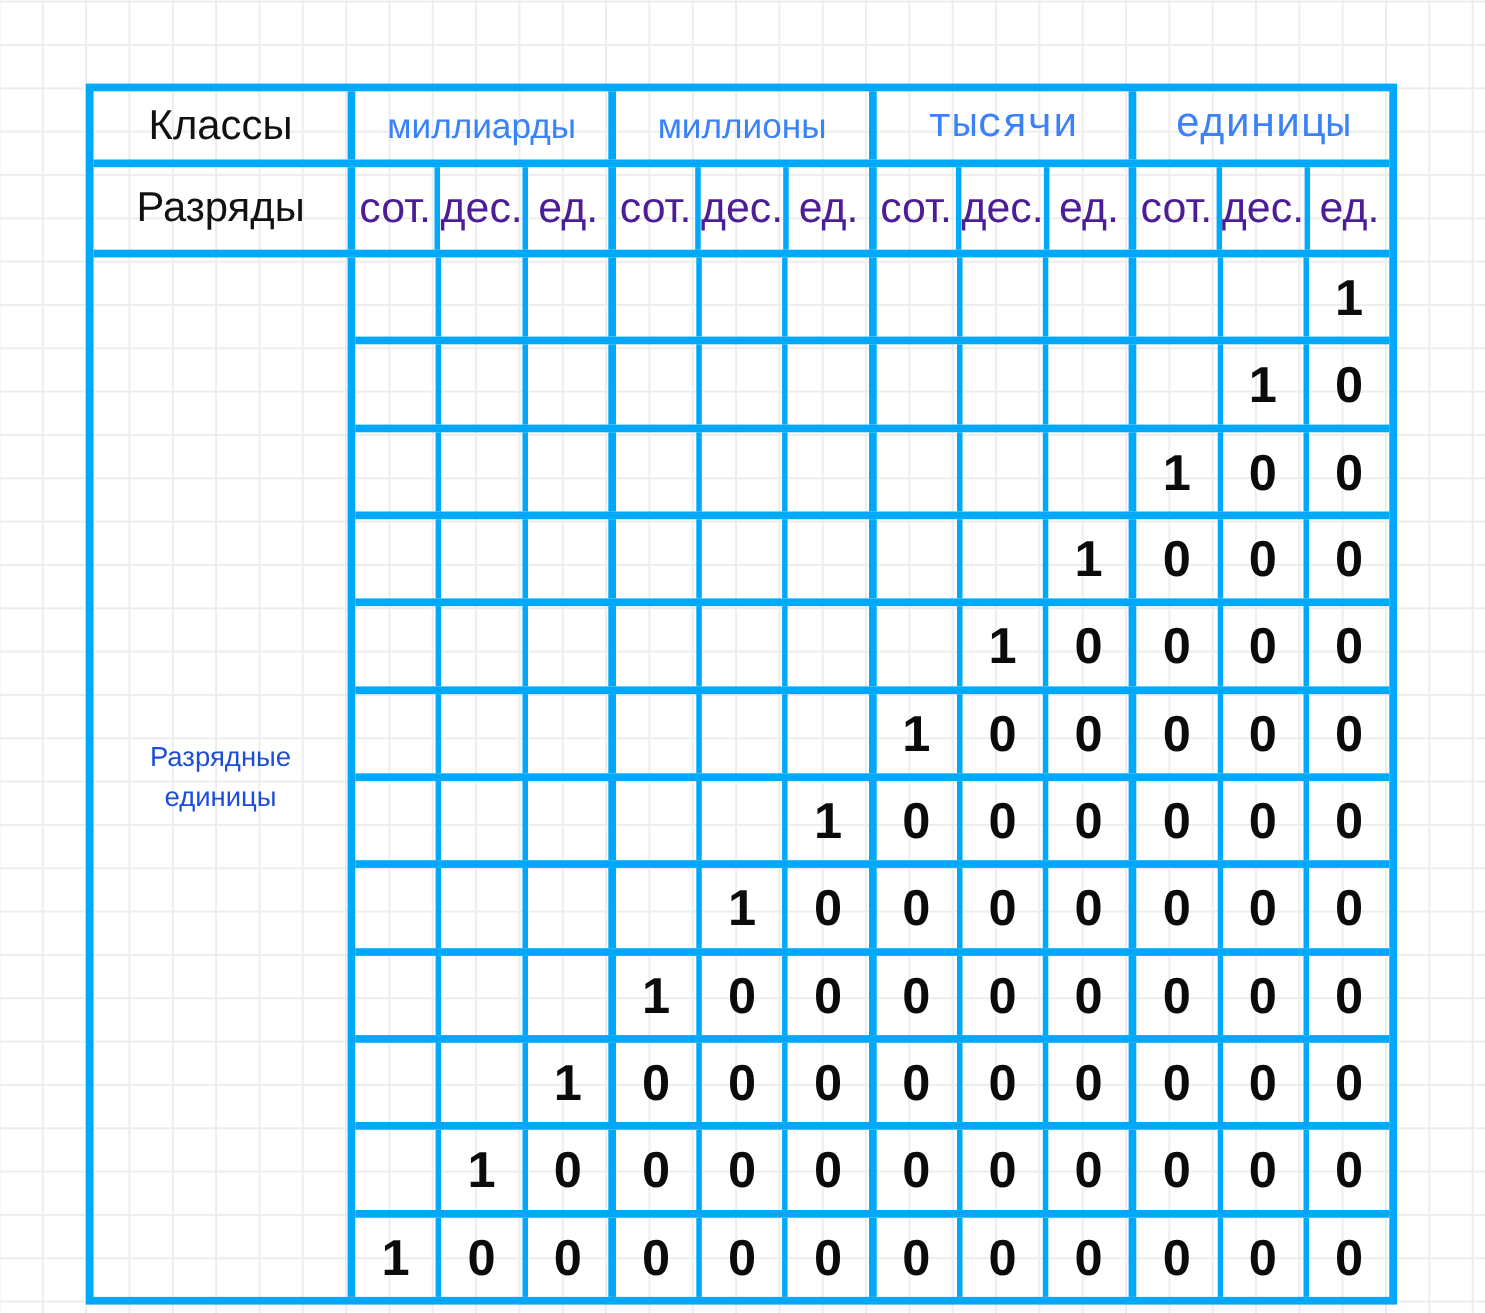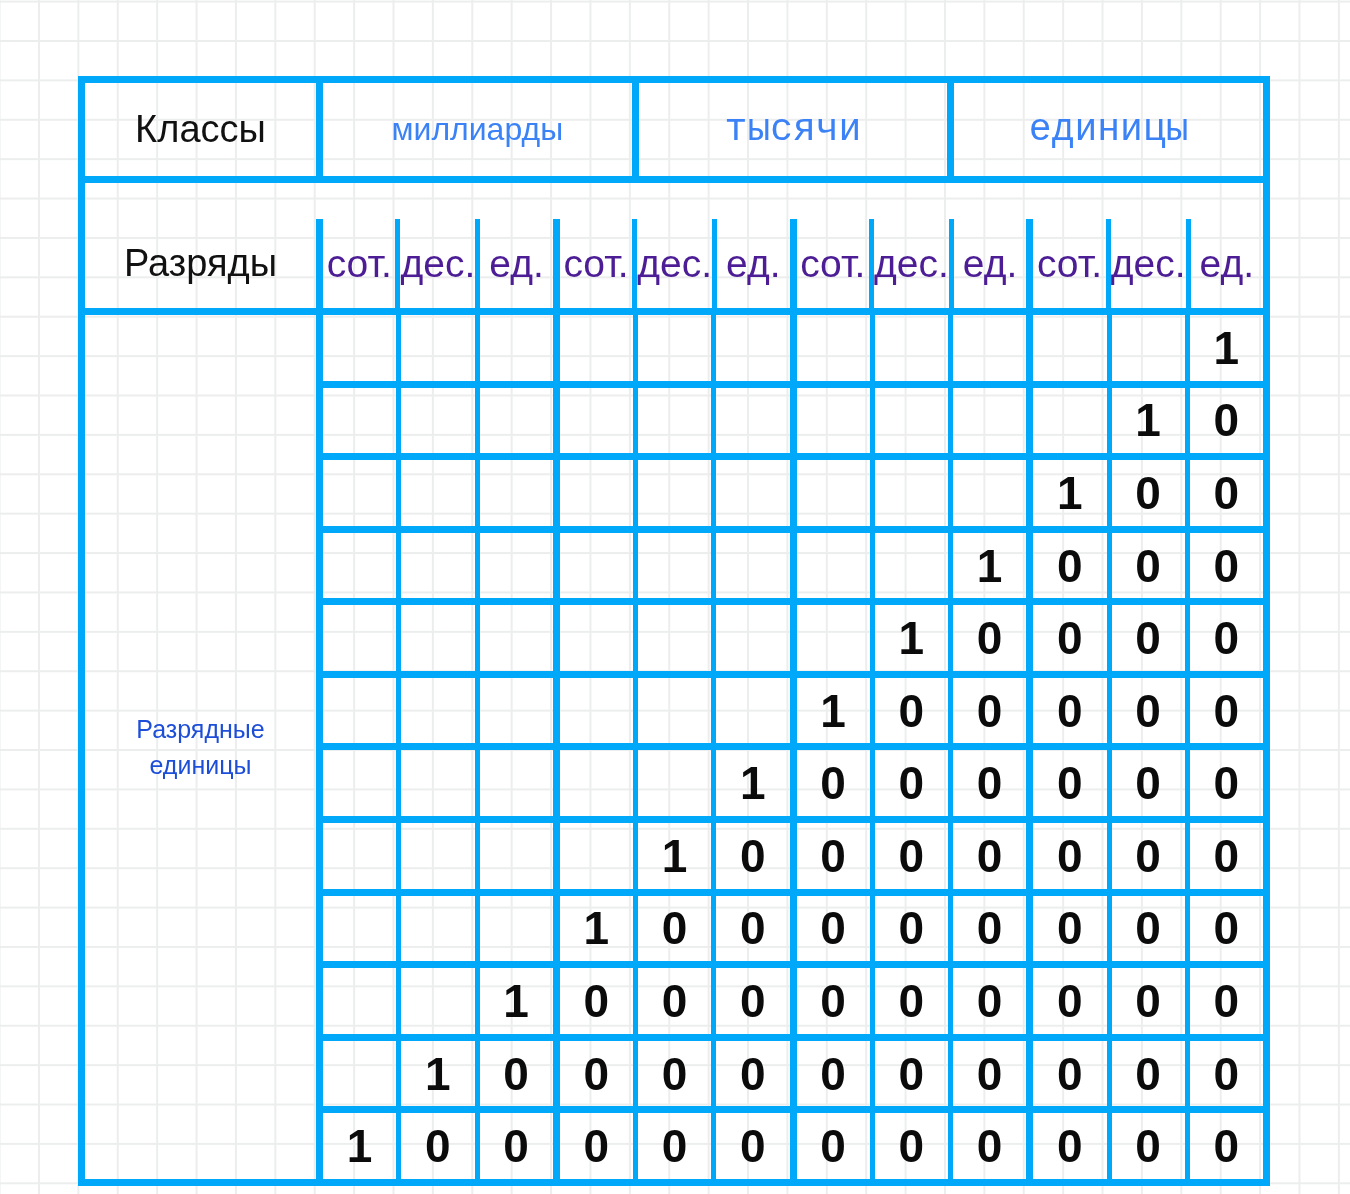--- a/index.html
+++ b/index.html
@@ -31,27 +31,26 @@
     display: flex;
     flex-direction: column;
   }
 
   
   .hdr-row {
     display: flex;
     box-sizing: border-box;
   }
   .hdr-row.classes {
-    height: 100px;
+    height: 69px;
     border-bottom: 7px solid #00a8fa;
   }
   .hdr-row.ranks {
-    height: 96px;
+    height: 82px;
     border-bottom: 7px solid #00a8fa;
-    margin-top: 36px;
   }
 
   .label-cell {
     width: 238px;
     flex: 0 0 238px;
     box-sizing: border-box;
     display: flex;
     align-items: center;
     justify-content: center;
     border-right: 7px solid #00a8fa;
@@ -155,20 +154,21 @@
   .digit-cell:last-child { border-right: none; }
 </style>
 </head>
 <body>
 
 <div id="place-value-table">
 
   <div class="hdr-row classes">
     <div class="label-cell">Классы</div>
     <div class="class-cell">миллиарды</div>
+    <div class="class-cell">миллионы</div>
     <div class="class-cell big">тысячи</div>
     <div class="class-cell big">единицы</div>
   </div>
 
   <div class="hdr-row ranks">
     <div class="label-cell">Разряды</div>
 
     <div class="rank-group">
       <div class="rank-cell">сот.</div>
       <div class="rank-cell">дес.</div>

